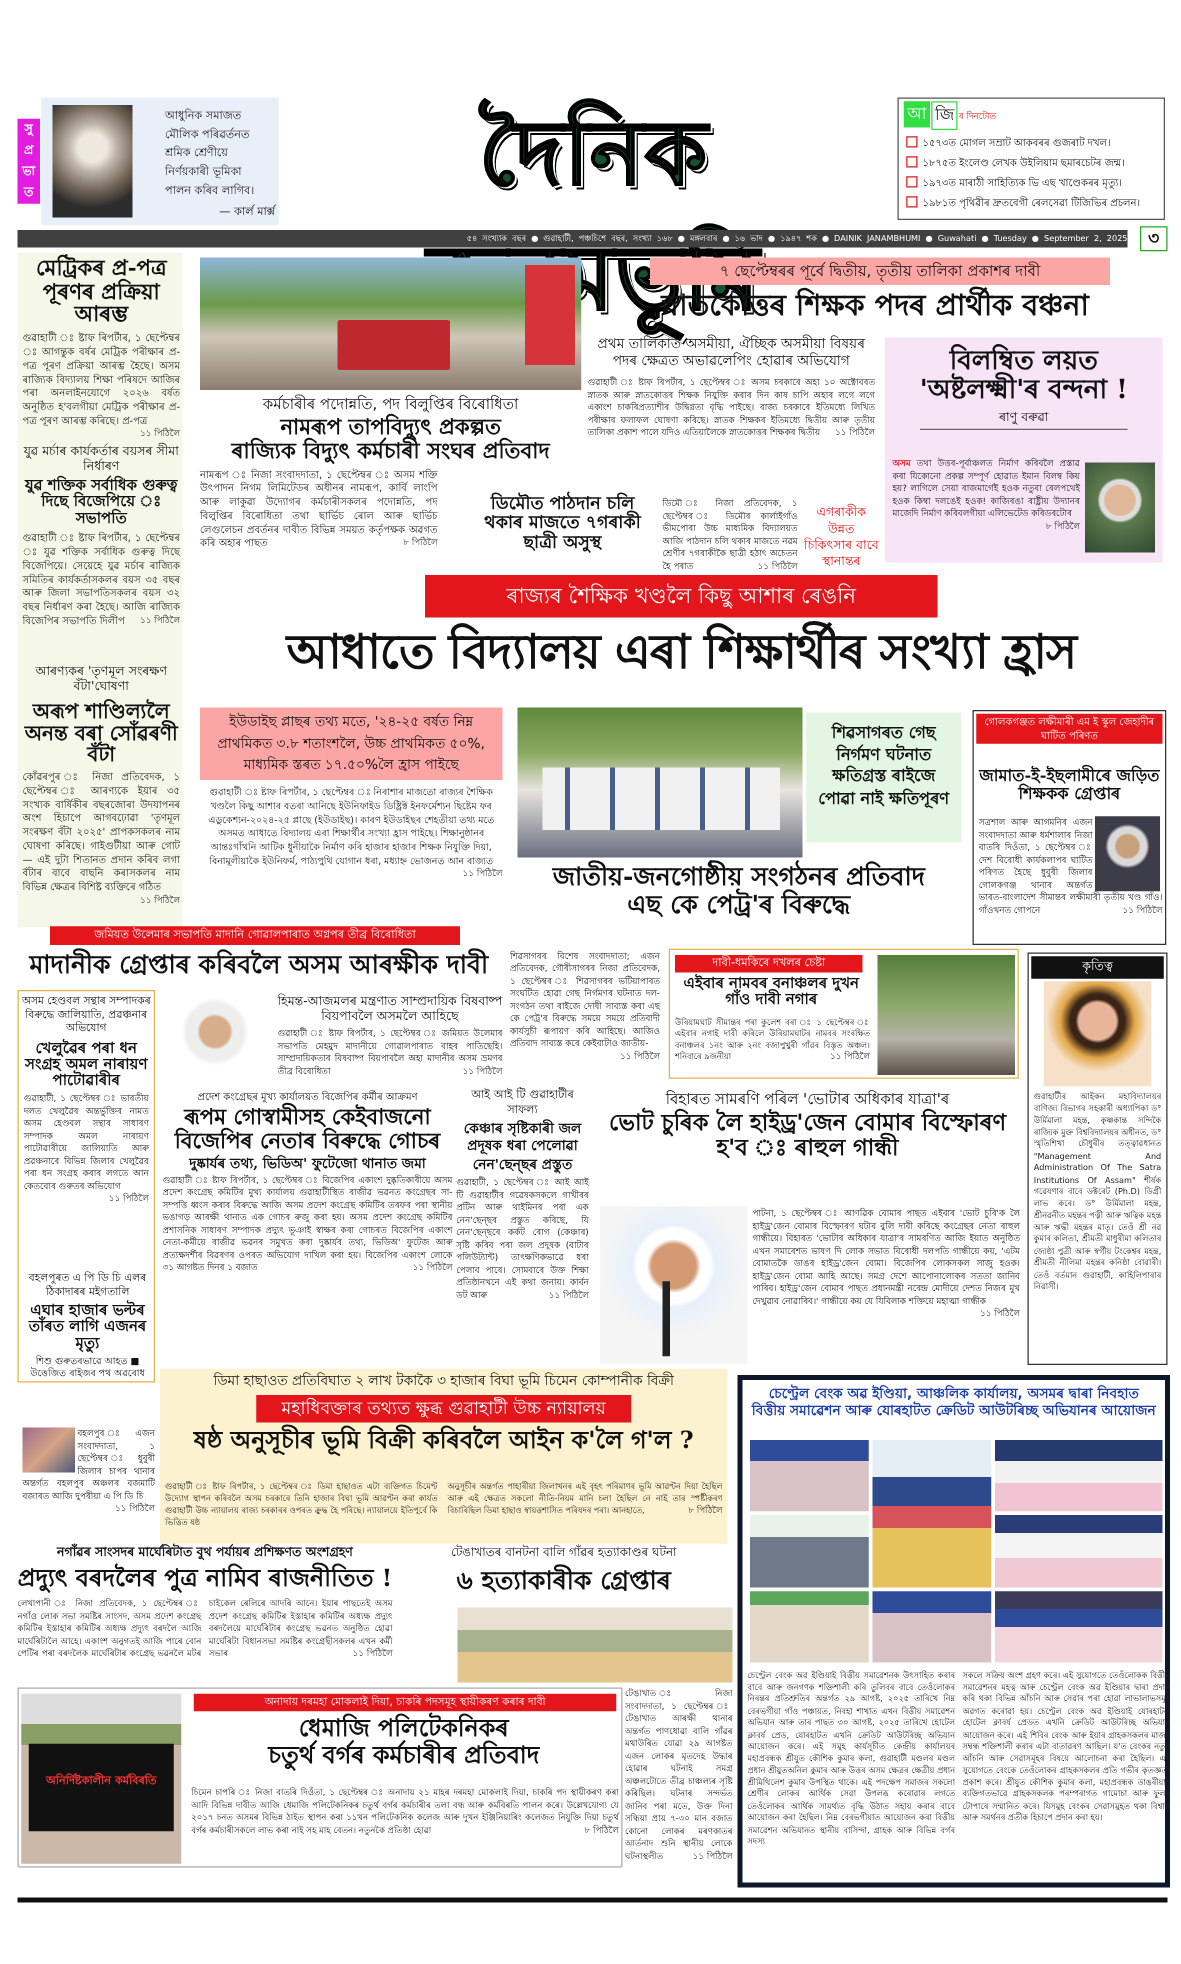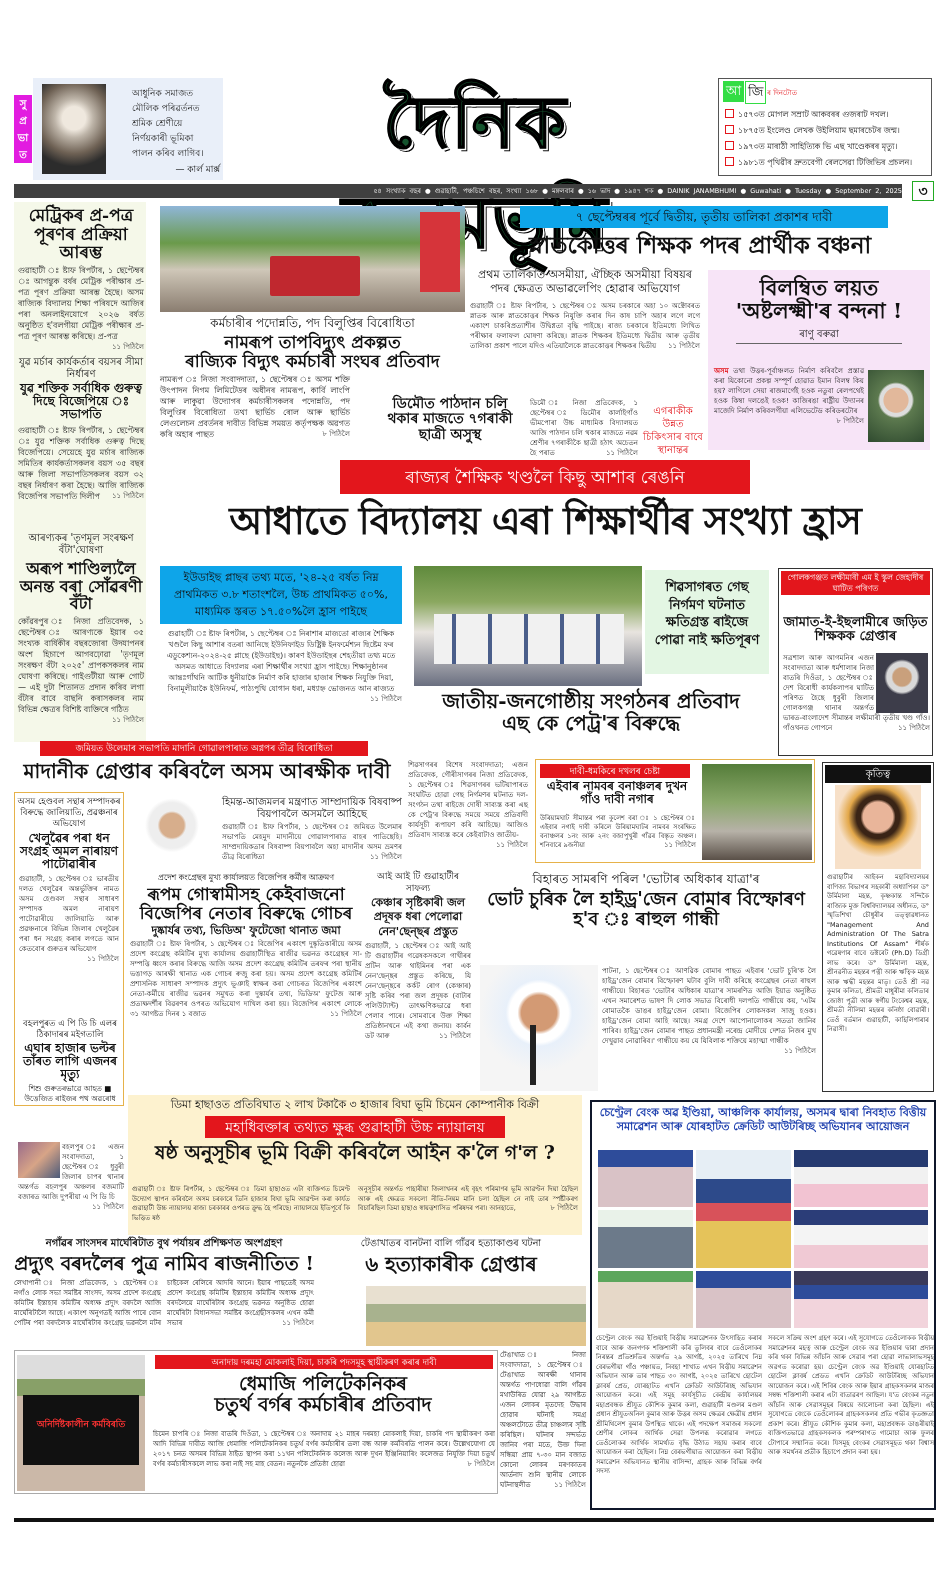--- a/index.html
+++ b/index.html
@@ -24,21 +24,21 @@
 #today .badge2{position:absolute;left:26px;top:2px;border:1px solid #33dd44;font-size:13px;padding:0 2px}
 #today .sub{position:absolute;left:48px;top:8px;font-size:7px;color:#e3161c}
 #today ul{position:absolute;left:6px;top:28px;list-style:none;font-size:8px;line-height:16px}
 #today li:before{content:"";display:inline-block;width:7px;height:7px;border:1px solid #e3161c;margin-right:4px;vertical-align:-1px}
 #dateline{left:14px;top:184px;width:888px;height:14px;background:#404040;color:#fff;font-size:6.5px;line-height:14px;text-align:right;word-spacing:2px}
 #pageno{left:912px;top:181px;width:22px;height:20px;border:1px solid #2a2;font-size:14px;text-align:center;line-height:18px;font-weight:bold}
 
 #leftcol{left:14px;top:202px;width:132px;height:540px;background:#f5f8e9}
 .lblock{position:absolute;left:18px;width:126px}
 
-.beige{background:#0ea5e9}
+.beige{background:#fca5a5}
 .pinkbox{background:#f7e4f7}
 .greenbox{background:#e3f6e3}
 .yellowbox{background:#fdf2cf}
 </style>
 </head>
 <body>
 
 <div id="supr" class="abs">
   <div>সু</div>
   <div>প্র</div>
@@ -204,21 +204,21 @@
 <div class="abs body-text" style="left:602px;top:966px;width:214px;font-size:7px;line-height:10px"><span>পাটনা, ১ ছেপ্টেম্বৰ ঃ আণৱিক বোমাৰ পাছত এইবাৰ 'ভোট চুৰি'ক লৈ হাইড্ৰ'জেন বোমাৰ বিস্ফোৰণ ঘটাব বুলি দাবী কৰিছে কংগ্ৰেছৰ নেতা ৰাহুল গান্ধীয়ে। বিহাৰত 'ভোটাৰ অধিকাৰ যাত্ৰা'ৰ সামৰণিত আজি ইয়াত অনুষ্ঠিত এখন সমাৰেশত ভাষণ দি লোক সভাত বিৰোধী দলপতি গান্ধীয়ে কয়, 'এটম বোমাতকৈ ডাঙৰ হাইড্ৰ'জেন বোমা। বিজেপিৰ লোকসকল সাজু হওক। হাইড্ৰ'জেন বোমা আহি আছে। সমগ্ৰ দেশে আপোনালোকৰ সততা জানিব পাৰিব। হাইড্ৰ'জেন বোমাৰ পাছত প্ৰধানমন্ত্ৰী নৰেন্দ্ৰ মোদীয়ে দেশত নিজৰ মুখ দেখুৱাব নোৱাৰিব।' গান্ধীয়ে কয় যে যিবিলাক শক্তিয়ে মহাত্মা গান্ধীক</span> <span class="cont">১১ পিঠিলৈ</span></div>
 
 <div class="abs yellowbox" style="left:128px;top:1095px;width:454px;height:140px">
   <div class="kicker" style="font-size:11px;line-height:16px;margin-top:2px">ডিমা হাছাওত প্ৰতিবিঘাত ২ লাখ টকাকৈ ৩ হাজাৰ বিঘা ভূমি চিমেন কোম্পানীক বিক্ৰী</div>
   <div class="redbar" style="margin:3px auto 0;width:300px;font-size:14px;line-height:22px">মহাধিবক্তাৰ তথ্যত ক্ষুব্ধ গুৱাহাটী উচ্চ ন্যায়ালয়</div>
   <div class="hl" style="font-size:19px;margin-top:4px">ষষ্ঠ অনুসূচীৰ ভূমি বিক্ৰী কৰিবলৈ আইন ক'লৈ গ'ল ?</div>
   <div class="body-text" style="position:absolute;left:4px;top:90px;width:218px;font-size:6.5px;line-height:9.5px">গুৱাহাটী ঃ ষ্টাফ ৰিপৰ্টাৰ, ১ ছেপ্টেম্বৰ ঃ ডিমা হাছাওত এটা ব্যক্তিগত চিমেণ্ট উদ্যোগ স্থাপন কৰিবলৈ অসম চৰকাৰে তিনি হাজাৰ বিঘা ভূমি আৱণ্টন কৰা কাৰ্যত গুৱাহাটী উচ্চ ন্যায়ালয় ৰাজ্য চৰকাৰৰ ওপৰত ক্ৰুদ্ধ হৈ পৰিছে। ন্যায়ালয়ে ইতিপূৰ্বে কি ভিত্তিত ষষ্ঠ</div>
   <div class="body-text" style="position:absolute;left:230px;top:90px;width:220px;font-size:6.5px;line-height:9.5px"><span>অনুসূচীৰ অন্তৰ্গত পাহাৰীয়া জিলাখনৰ এই বৃহৎ পৰিমাণৰ ভূমি আৱণ্টন দিয়া হৈছিল আৰু এই ক্ষেত্ৰত সকলো নীতি-নিয়ম মানি চলা হৈছিল নে নাই তাৰ স্পষ্টীকৰণ বিচাৰিছিল ডিমা হাছাও স্বায়ত্তশাসিত পৰিষদৰ পৰা। আনহাতে,</span> <span class="cont">৮ পিঠিলৈ</span></div>
 </div>
 
-<div class="abs" style="left:590px;top:1100px;width:346px;height:410px;border:2px solid #0f172a">
+<div class="abs" style="left:590px;top:1100px;width:346px;height:410px;border:4px solid #0f172a">
   <div style="text-align:center;color:#1d3fae;font-weight:bold;font-size:11px;line-height:14px;padding:4px 6px">চেণ্ট্ৰেল বেংক অৱ ইণ্ডিয়া, আঞ্চলিক কাৰ্যালয়, অসমৰ দ্বাৰা নিবহাত বিত্তীয় সমাৱেশন আৰু যোৰহাটত ক্ৰেডিট আউটৰিচ্ছ অভিযানৰ আয়োজন</div>
   <div style="position:absolute;left:6px;top:48px;width:334px;height:178px;display:grid;grid-template-columns:95px 95px 134px;grid-template-rows:1fr 1fr 1fr;gap:3px">
     <div style="background:linear-gradient(#2e4c9a 0 30%,#d9c2c6 30%)"></div>
     <div style="grid-row:span 2;background:linear-gradient(#e6eef5 0 25%,#2d4a8a 25% 45%,#d8525a 45% 60%,#e5c35a 60%)"></div>
     <div style="background:linear-gradient(#263a70 0 30%,#f1f1f1 30% 60%,#f2c3d2 60%)"></div>
     <div style="background:linear-gradient(#e9f2e9 0 30%,#6c7a8a 30%)"></div>
     <div style="background:linear-gradient(#2b3d78 0 25%,#f4f4f4 25% 60%,#f0c9d4 60%)"></div>
     <div style="background:linear-gradient(#5ca65c 0 20%,#e6d8c8 20%)"></div>
     <div style="background:linear-gradient(#2e4c9a 0 30%,#d9c2c6 30%)"></div>
     <div style="background:linear-gradient(#3a3a5a 0 25%,#2e4c9a 25% 50%,#f2d4dc 50%)"></div>

